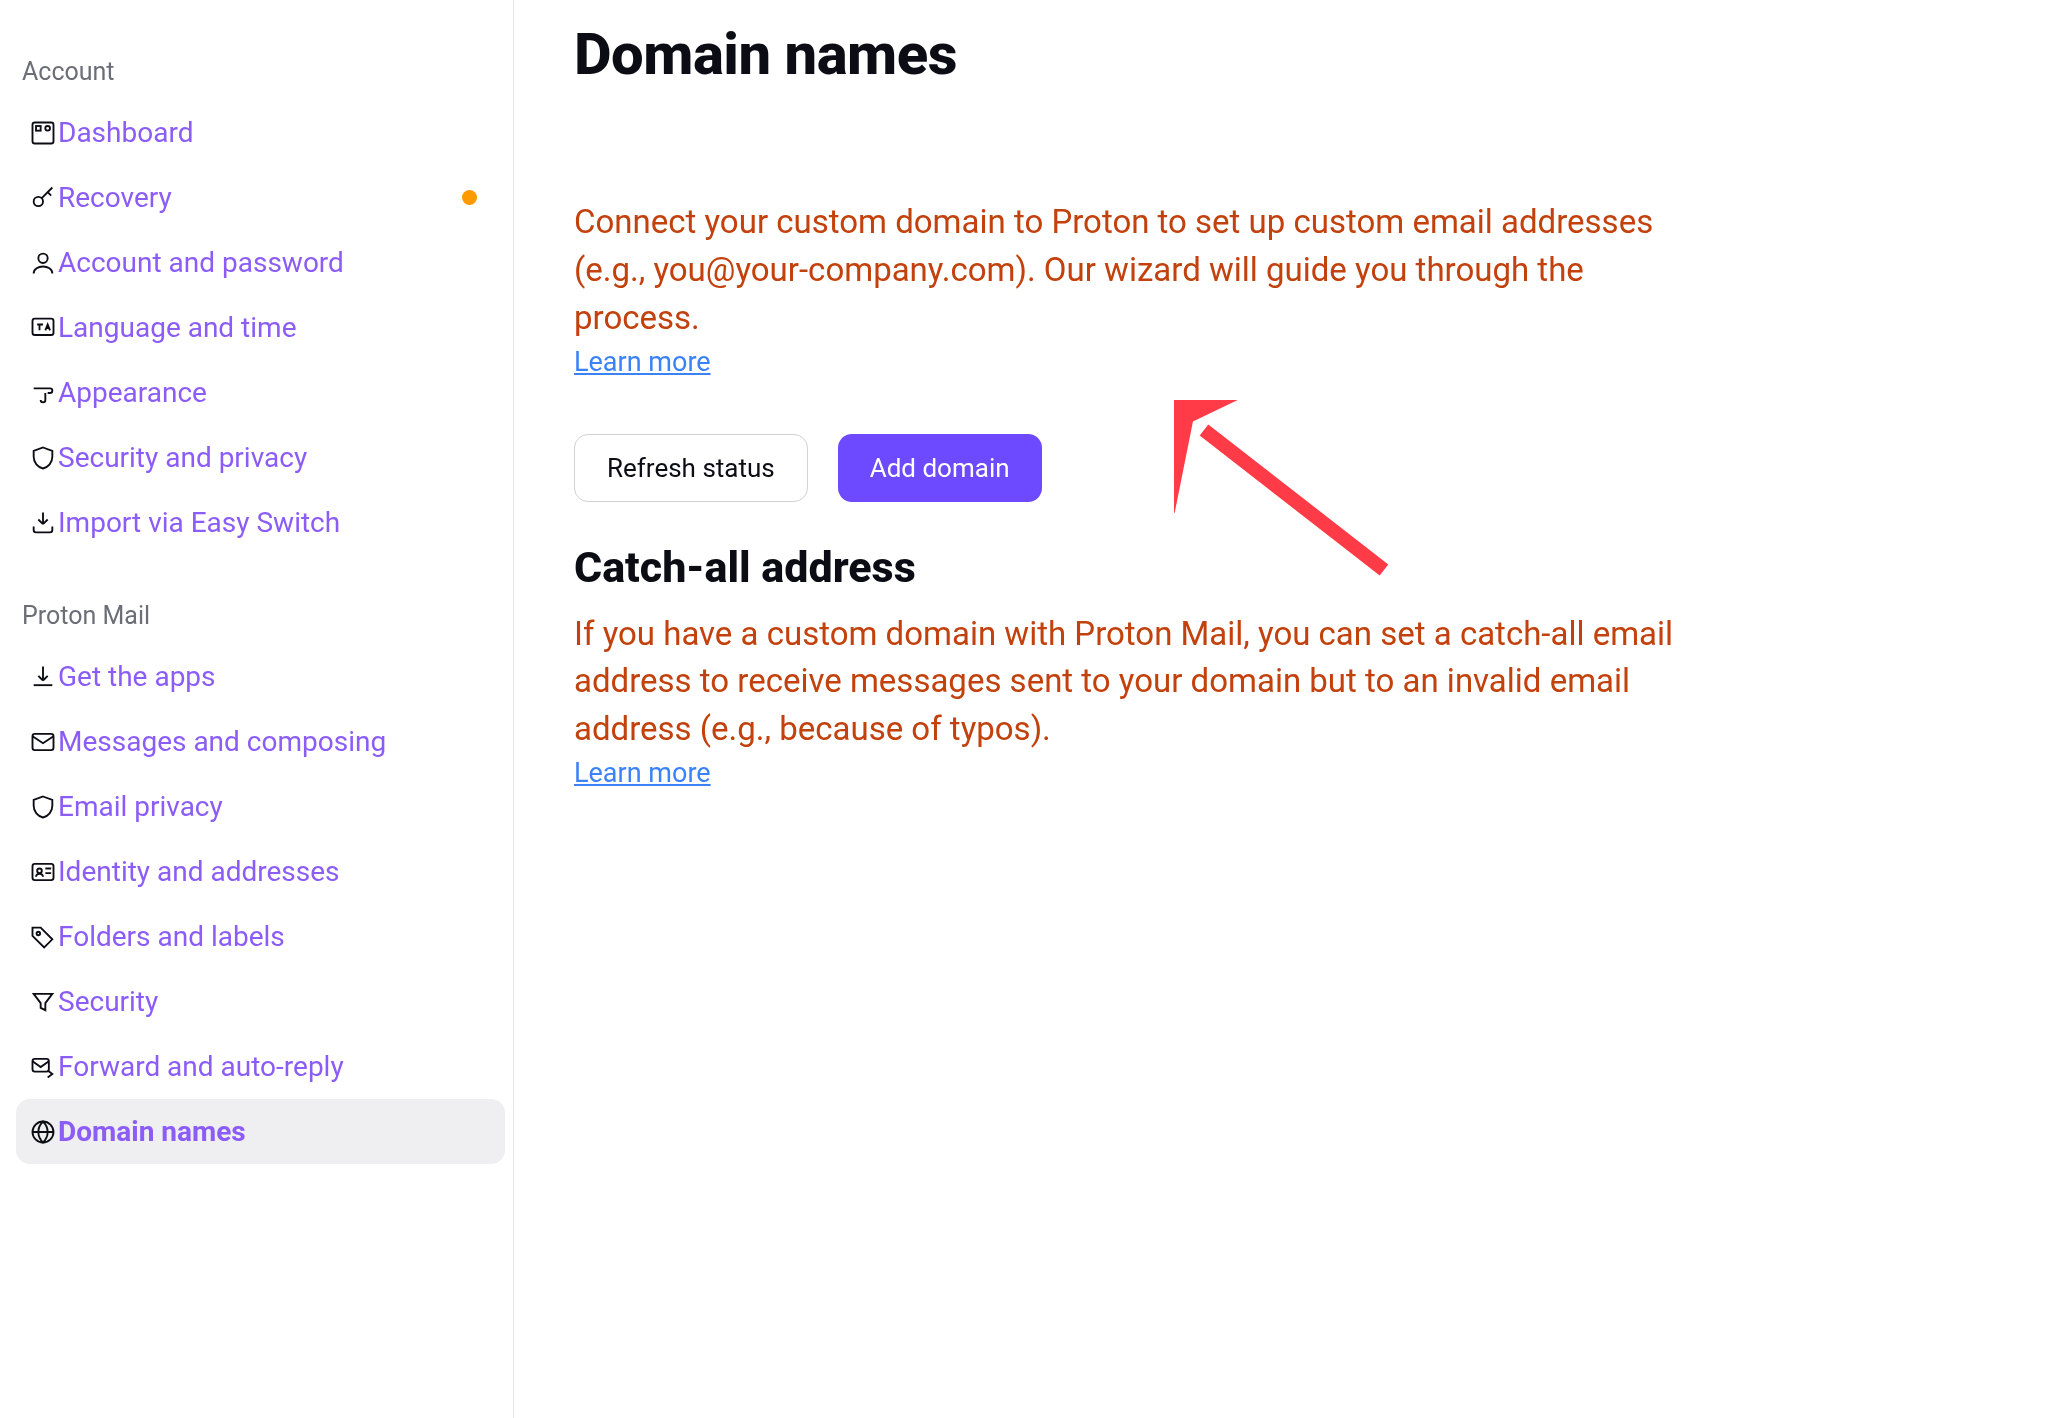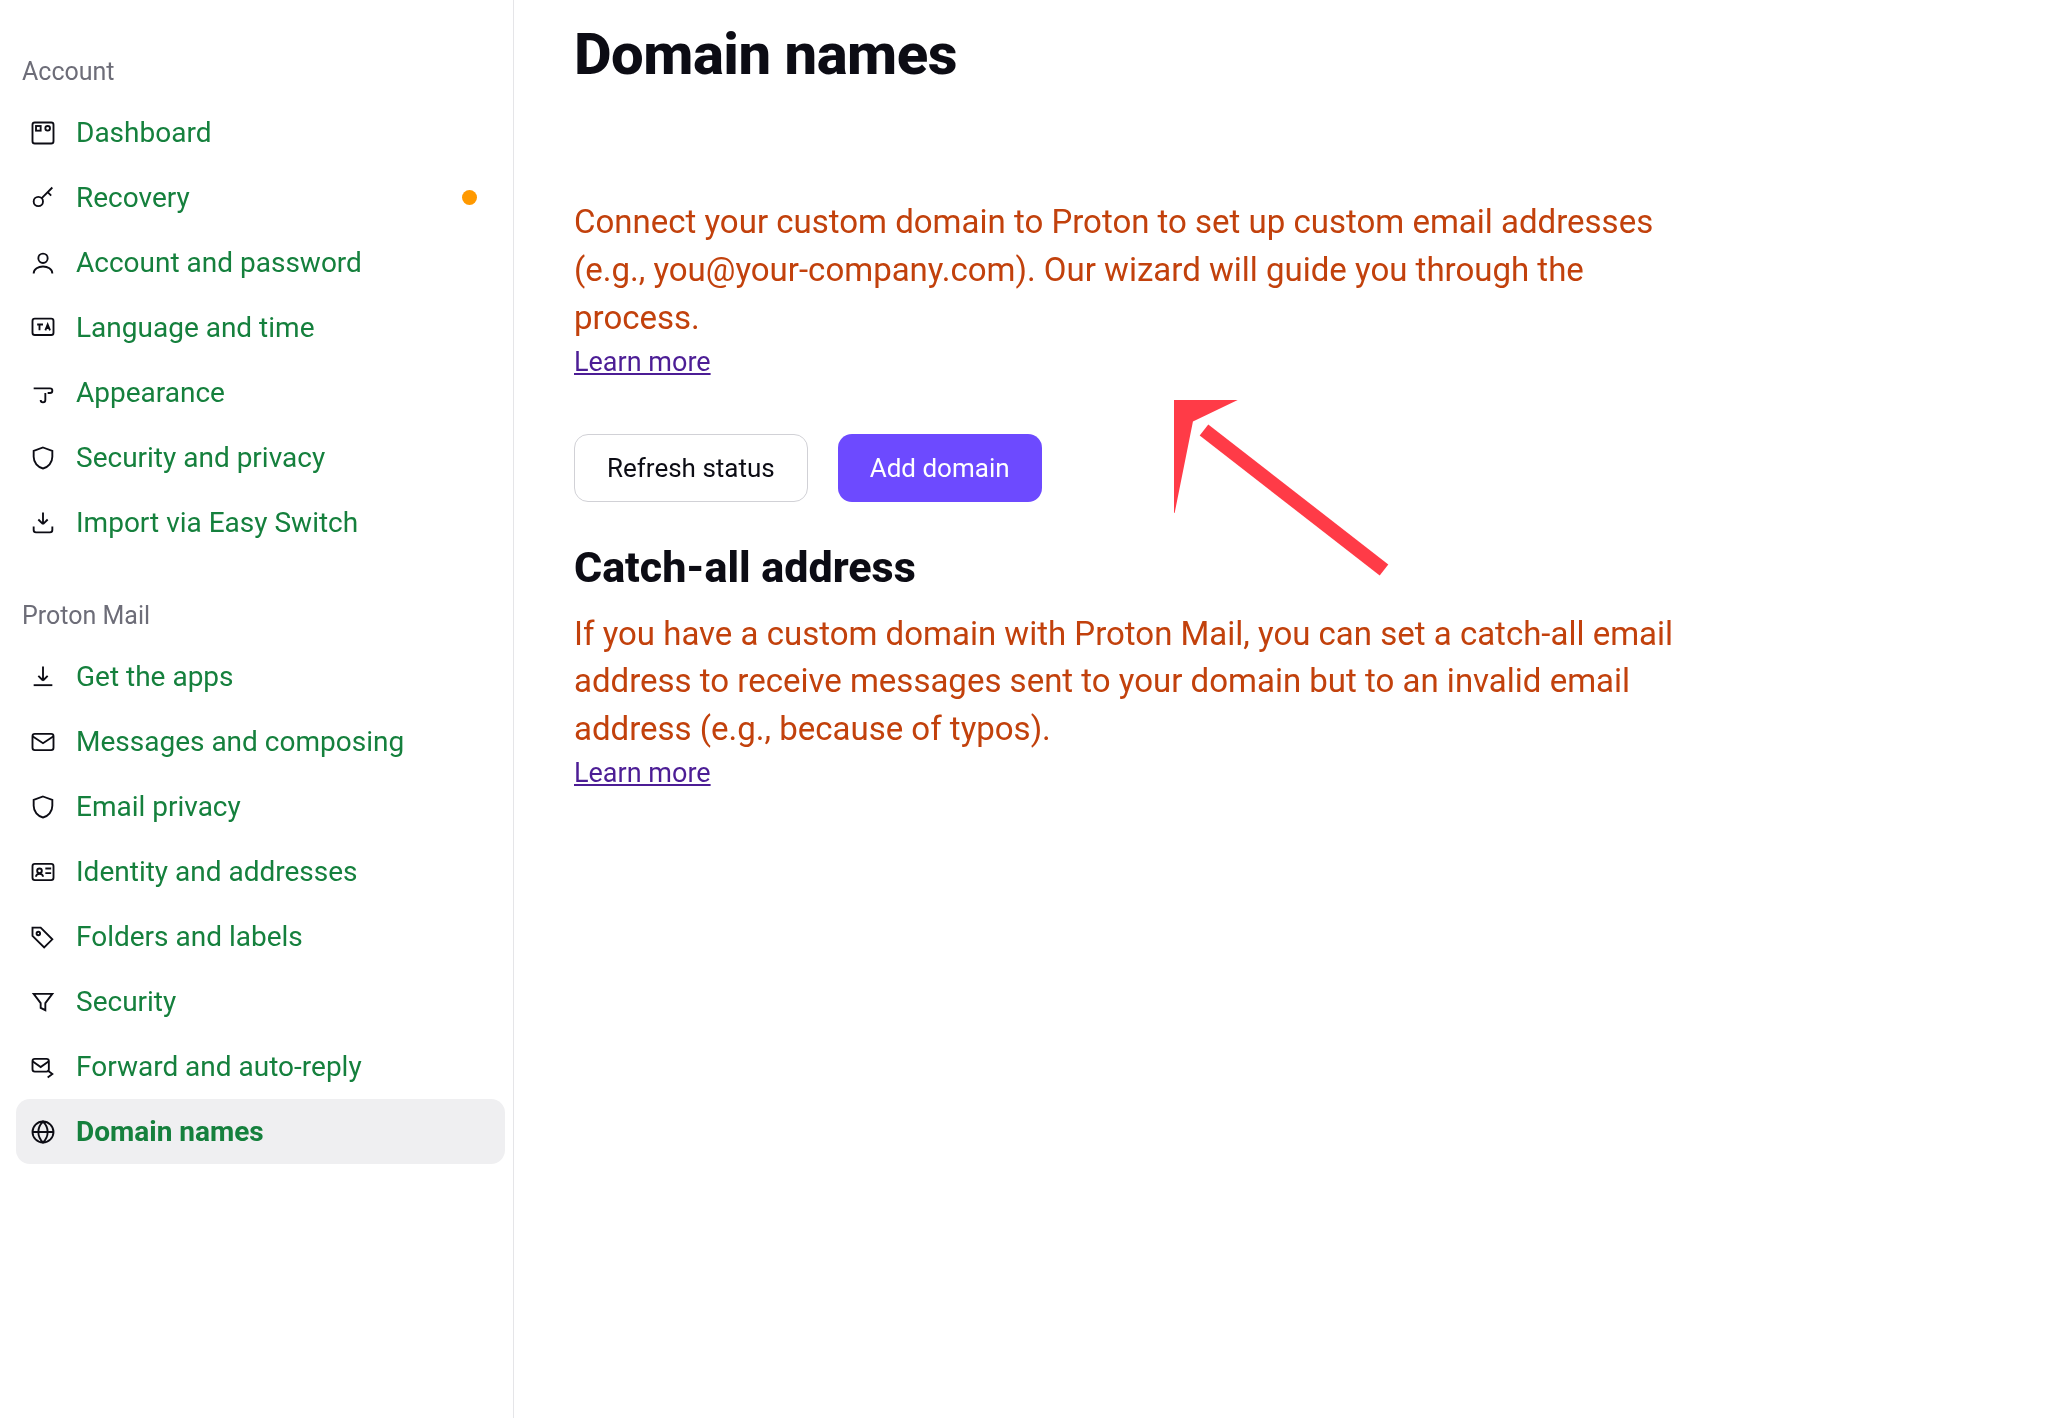--- a/index.html
+++ b/index.html
@@ -19,25 +19,24 @@
 }
 .section-header {
   font-size: 25px;
   color: #6d6d78;
   font-weight: 400;
   padding: 18px 6px 14px 6px;
 }
 .sidebar-item {
   display: flex;
   align-items: center;
-  gap: 18px;
   padding: 16px 12px;
   border-radius: 14px;
   font-size: 28px;
-  color: #15803d;
+  color: #8b5cf6;
   cursor: pointer;
   position: relative;
 }
 .sidebar-item.active {
   background: #efeff1;
   font-weight: 700;
 }
 .sidebar-item .icon {
   width: 30px;
   height: 30px;
@@ -73,21 +72,21 @@
   font-weight: 800;
   margin-bottom: 18px;
 }
 .desc {
   font-size: 33px;
   color: #c2410c;
   line-height: 1.45;
   max-width: 1120px;
 }
 .link {
-  color: #4c1d95;
+  color: #3b82f6;
   text-decoration: underline;
   font-size: 27px;
   cursor: pointer;
   display: inline-block;
   margin-top: 4px;
 }
 .button-row {
   display: flex;
   gap: 30px;
   margin: 56px 0 40px 0;

